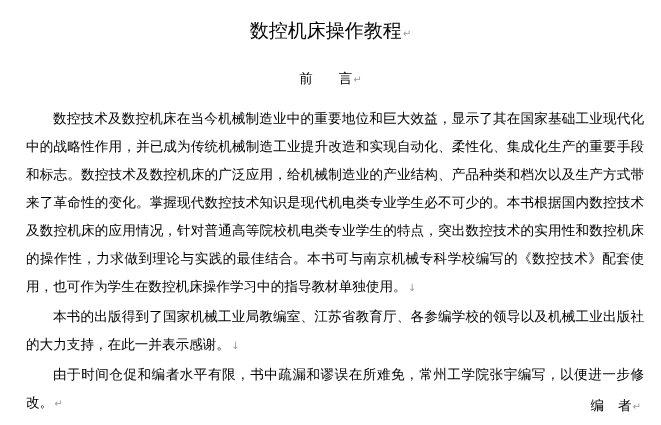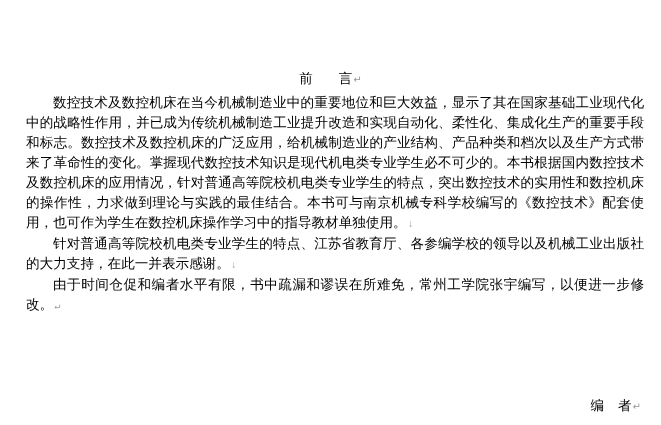--- a/index.html
+++ b/index.html
@@ -4,32 +4,33 @@
 <style>
   html, body { margin:0; padding:0; background:#ffffff; }
   body { width:661px; height:425px; overflow:hidden; position:relative;
          font-family: "DejaVu Sans", "Liberation Sans", sans-serif; color:#000; }
   .page { position:absolute; left:0; top:0; width:661px; height:425px; }
   .title { position:absolute; top:18px; left:0; width:661px; text-align:center;
            font-size:19px; letter-spacing:0px; }
   .subtitle { position:absolute; top:70px; left:0; width:661px; text-align:center; font-size:13.5px; }
   .subtitle .gap { display:inline-block; width:26px; }
   .mark { color:#999; font-size:10px; margin-left:1px; }
-  .body { position:absolute; top:94px; left:26px; width:618px; font-size:13.6px; line-height:20px;font-family:Liberation Mono, monospace; }
+  .body { position:absolute; top:104px; left:26px; width:618px; font-size:13.6px; line-height:28px; }
   .para { margin:0; text-indent:27px; text-align:justify; text-align-last:left; }
   .signature { position:absolute; top:397px; right:20px; font-size:13.5px; }
   .signature .gap { display:inline-block; width:14px; }
 </style>
 </head>
 <body>
 
 <div class="page">
+  <div class="title"><span>数控机床操作教程</span><span class="mark">↵</span></div>
 
   <div class="subtitle"><span>前</span><span class="gap"></span><span>言</span><span class="mark">↵</span></div>
 
   <div class="body">
     <p class="para"><span>数控技术及数控机床在当今机械制造业中的重要地位和巨大效益，显示了其在国家基础工业现代化中的战略性作用，并已成为传统机械制造工业提升改造和实现自动化、柔性化、集成化生产的重要手段和标志。数控技术及数控机床的广泛应用，给机械制造业的产业结构、产品种类和档次以及生产方式带来了革命性的变化。掌握现代数控技术知识是现代机电类专业学生必不可少的。本书根据国内数控技术及数控机床的应用情况，针对普通高等院校机电类专业学生的特点，突出数控技术的实用性和数控机床的操作性，力求做到理论与实践的最佳结合。本书可与南京机械专科学校编写的《数控技术》配套使用，也可作为学生在数控机床操作学习中的指导教材单独使用。</span><span class="mark">↓</span></p>
-    <p class="para"><span>针对普通高等院校机电类专业学生的特点、江苏省教育厅、各参编学校的领导以及机械工业出版社的大力支持，在此一并表示感谢。</span><span class="mark">↓</span></p>
+    <p class="para"><span>本书的出版得到了国家机械工业局教编室、江苏省教育厅、各参编学校的领导以及机械工业出版社的大力支持，在此一并表示感谢。</span><span class="mark">↓</span></p>
     <p class="para"><span>由于时间仓促和编者水平有限，书中疏漏和谬误在所难免，常州工学院张宇编写，以便进一步修改。</span><span class="mark">↵</span></p>
   </div>
 
   <div class="signature"><span>编</span><span class="gap"></span><span>者</span><span class="mark">↵</span></div>
 </div>
 
 </body></html>

